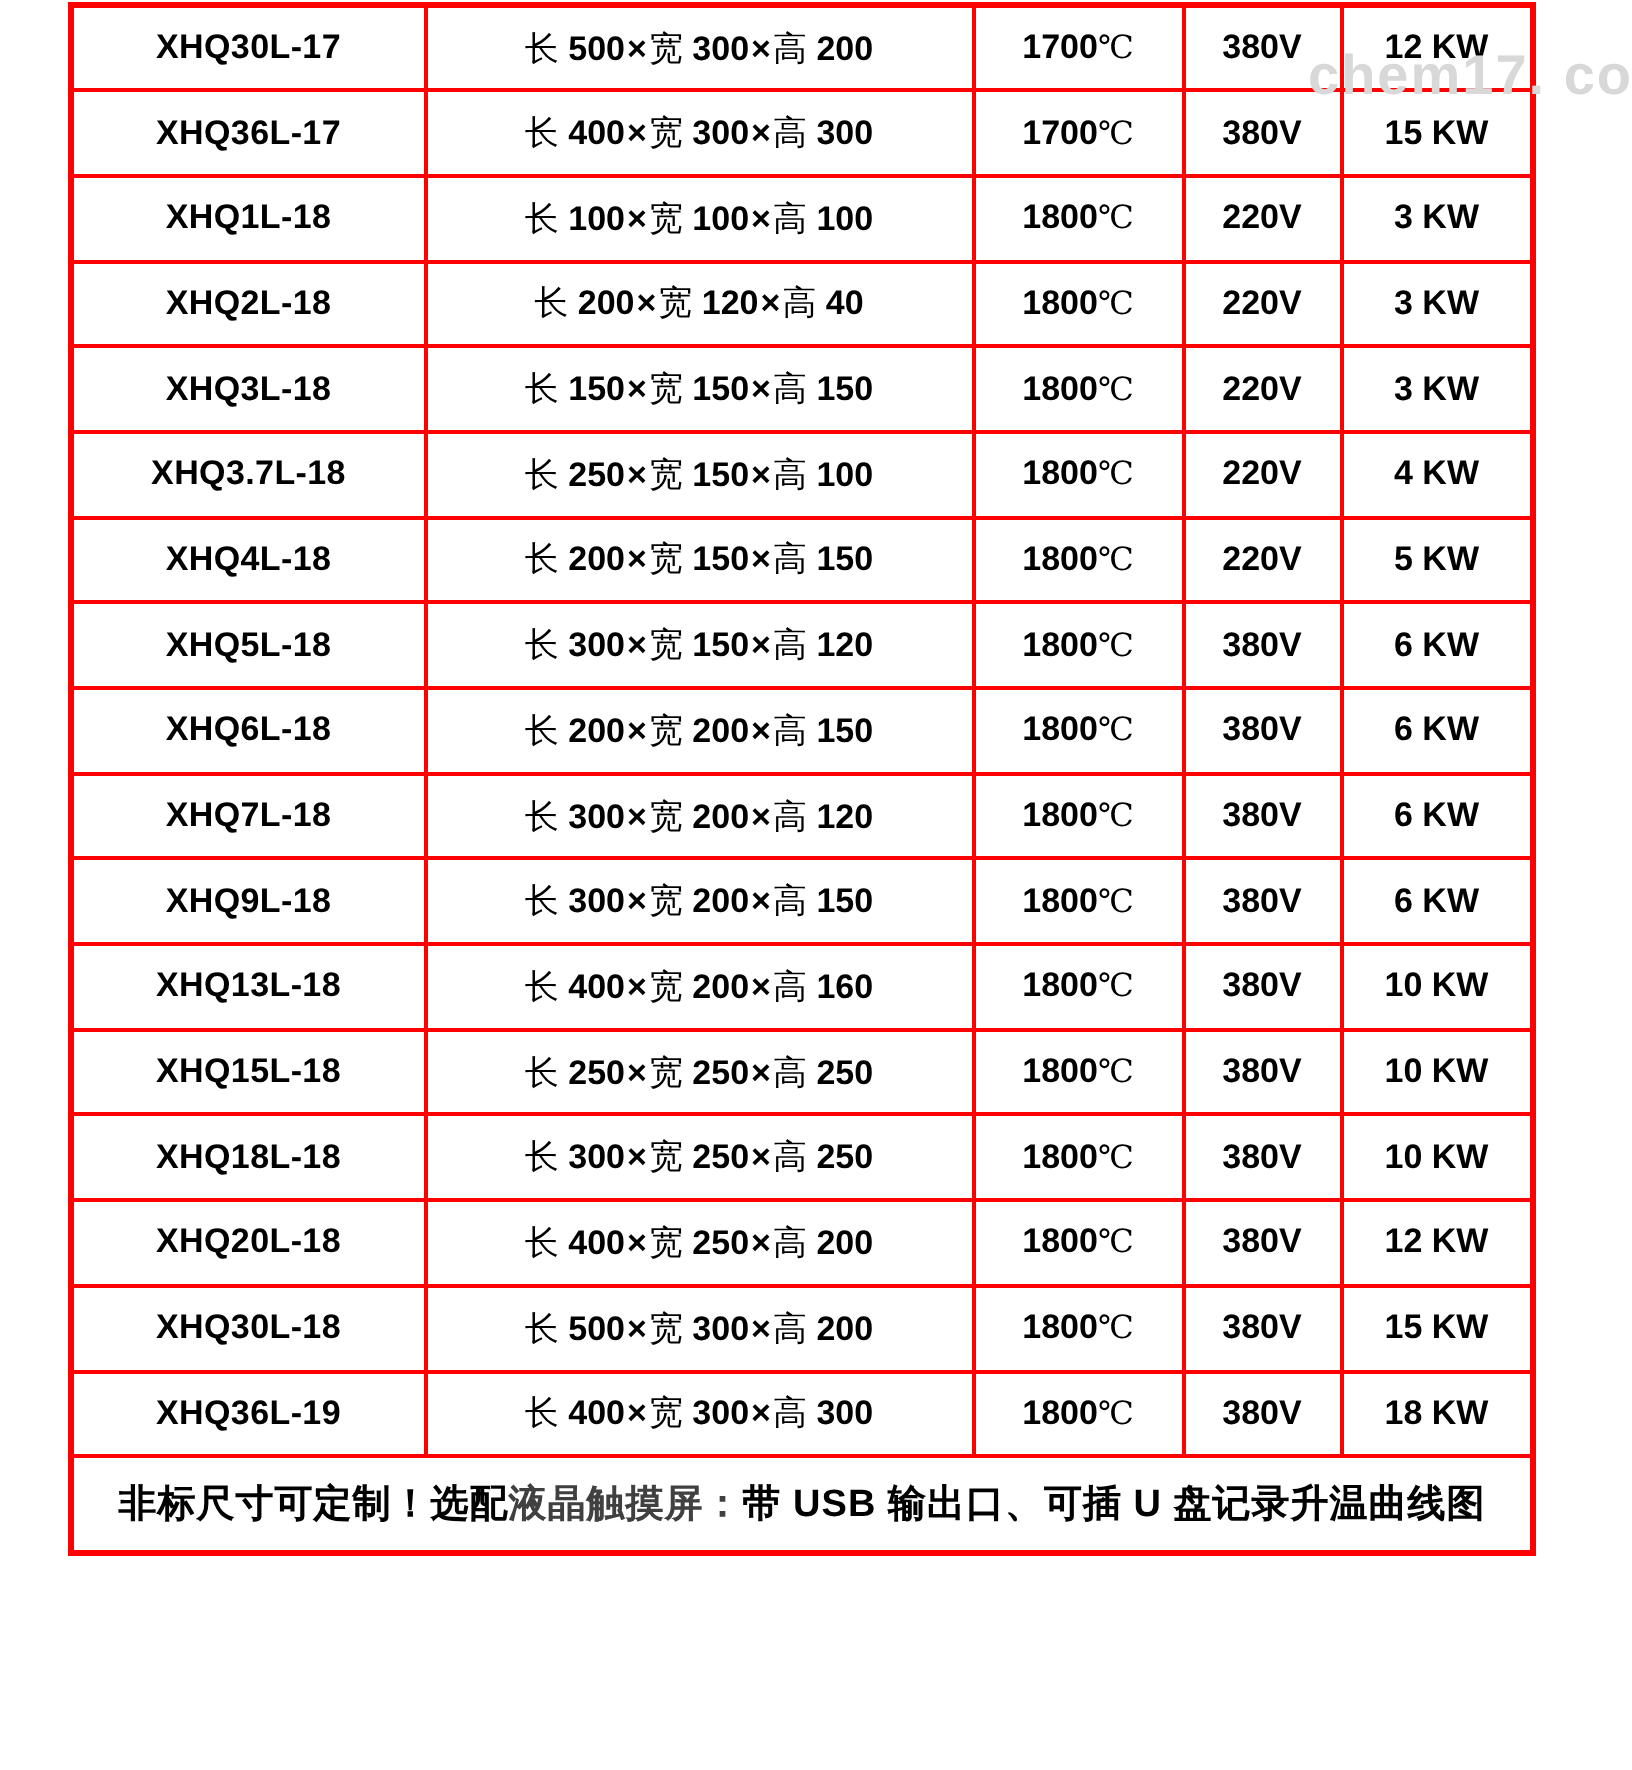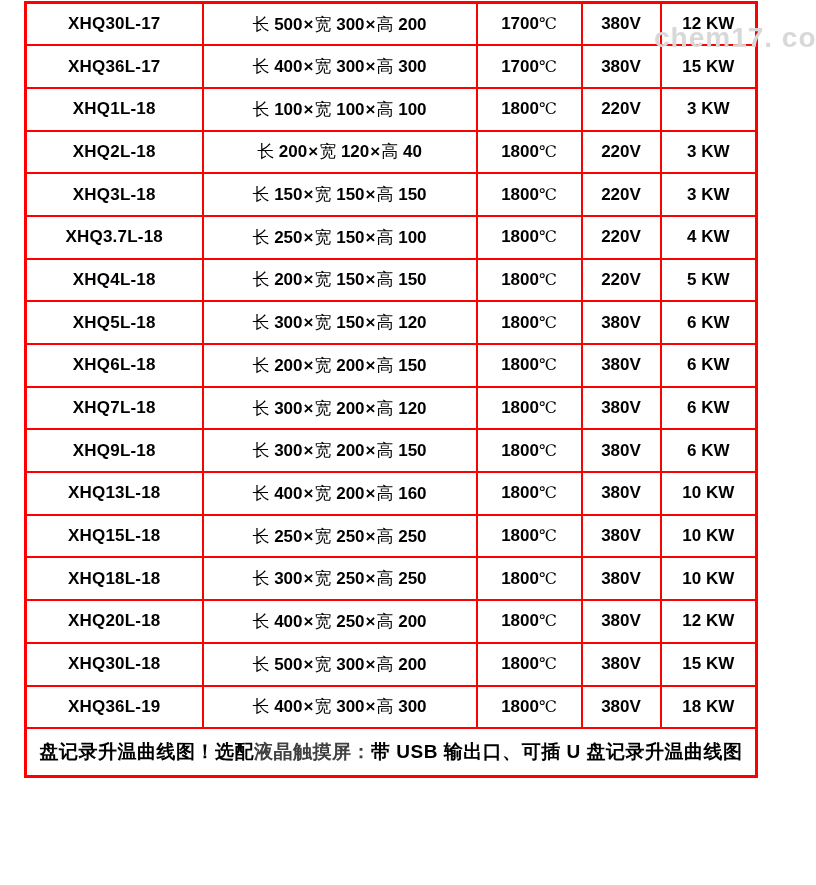--- a/index.html
+++ b/index.html
@@ -5,21 +5,21 @@
   html,body{margin:0;padding:0;}
   body{
     width:816px;height:885px;background:#ffffff;position:relative;overflow:hidden;
     font-family:"Liberation Sans",sans-serif;color:#000;
   }
   .watermark{
     position:absolute;left:654px;top:22px;font-size:28px;font-weight:bold;
     color:#d8d8d8;letter-spacing:1px;white-space:nowrap;z-index:2;pointer-events:none;
   }
   table.spec-table{
-    position:absolute;left:24px;top:1px;width:731px;
+    position:absolute;left:34px;top:1px;width:731px;
     border-collapse:collapse;table-layout:fixed;
     border:3px solid #ff0000;z-index:1;
   }
   table.spec-table td{
     border:2px solid #ff0000;text-align:center;vertical-align:middle;
     padding:0;overflow:hidden;
   }
   tr.data-row{height:42.7px;}
   td.c-model{font-weight:bold;font-size:17px;letter-spacing:0.2px;}
   td.c-dims{font-size:17px;}
@@ -162,16 +162,16 @@
       <tr class="data-row">
         <td class="c-model">XHQ36L-19</td>
         <td class="c-dims"><span class="cn">长</span><span class="num"> 400</span><span class="times">×</span><span class="cn">宽</span><span class="num"> 300</span><span class="times">×</span><span class="cn">高</span><span class="num"> 300</span></td>
         <td class="c-temp"><span class="t-val">1800</span><span class="t-unit">℃</span></td>
         <td class="c-volt">380V</td>
         <td class="c-power">18 KW</td>
       </tr>
     </tbody>
   <tfoot>
     <tr class="footer-row">
-      <td colspan="5"><span>盘记录升温曲线图！选配</span><span class="footer-red">液晶触摸屏：</span><span>带 USB 输出口、可插 U 盘记录升温曲线图</span></td>
+      <td colspan="5"><span>非标尺寸可定制！选配</span><span class="footer-red">液晶触摸屏：</span><span>带 USB 输出口、可插 U 盘记录升温曲线图</span></td>
     </tr>
   </tfoot>
 </table>
 
 </body></html>

